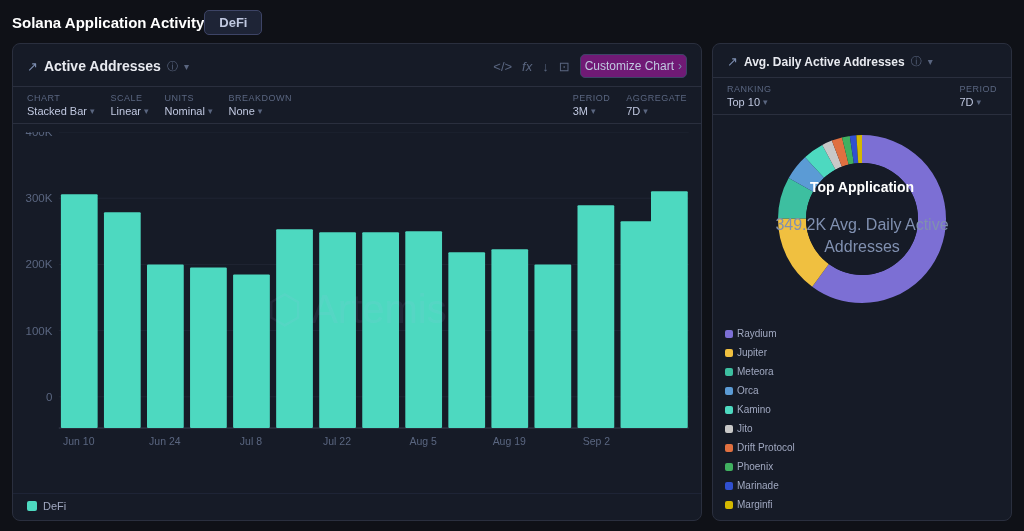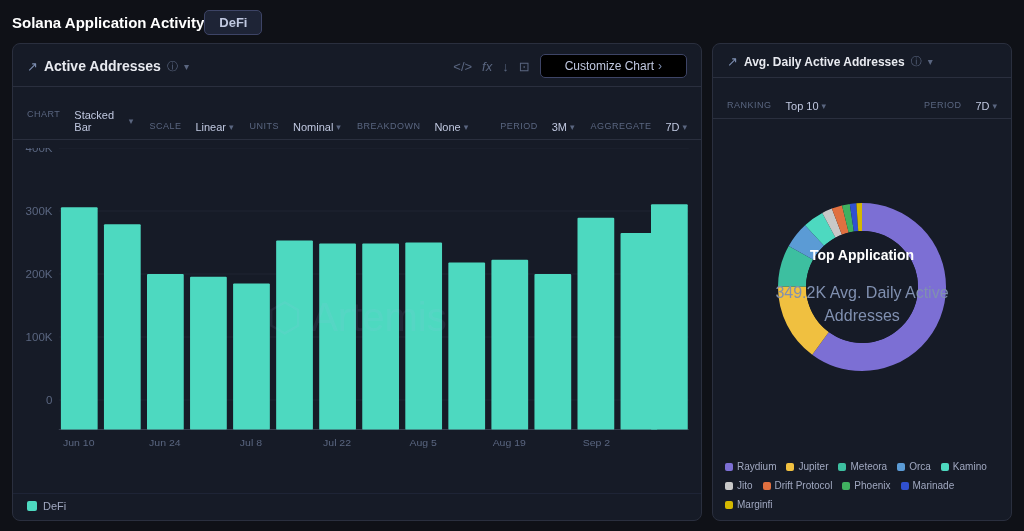--- a/index.html
+++ b/index.html
@@ -75,44 +75,43 @@
       display: flex;
       align-items: center;
       gap: 10px;
     }
     .action-icon {
       color: #5a6680;
       font-size: 13px;
       cursor: pointer;
     }
     .customize-btn {
-      background: #000000;
+      background: #701a75;
       border: 1px solid #3d4466;
       color: #c0c8e0;
       border-radius: 5px;
-      padding: 4px 24px;
+      padding: 4px 4px;
       font-size: 12px;
       cursor: pointer;
       display: flex;
       align-items: center;
       gap: 4px;
     }
     .toolbar {
       display: flex;
       align-items: flex-end;
       gap: 16px;
       padding: 6px 14px;
       border-bottom: 1px solid #2a2f3e;
       flex-wrap: nowrap;
     }
     .toolbar-group {
       display: flex;
-      flex-direction: row;
-      gap: 14px;
-      margin-top: 16px;
+      flex-direction: column;
+      gap: 2px;
     }
     .toolbar-label {
       font-size: 9px;
       color: #5a6680;
       text-transform: uppercase;
       letter-spacing: 0.5px;
     }
     .toolbar-select {
       display: flex;
       align-items: center;
@@ -189,20 +188,21 @@
       font-size: 10px;
       color: #8090b0;
       margin-top: 2px;
       line-height: 1.3;
     }
     .donut-legend {
       padding: 6px 12px 10px;
       display: flex;
       flex-wrap: wrap;
       gap: 8px 10px;
+      flex-direction: column;
     }
     .donut-legend-item {
       display: flex;
       align-items: center;
       gap: 4px;
       font-size: 10px;
       color: #a0a8c0;
     }
     .donut-legend-dot {
       width: 8px;

